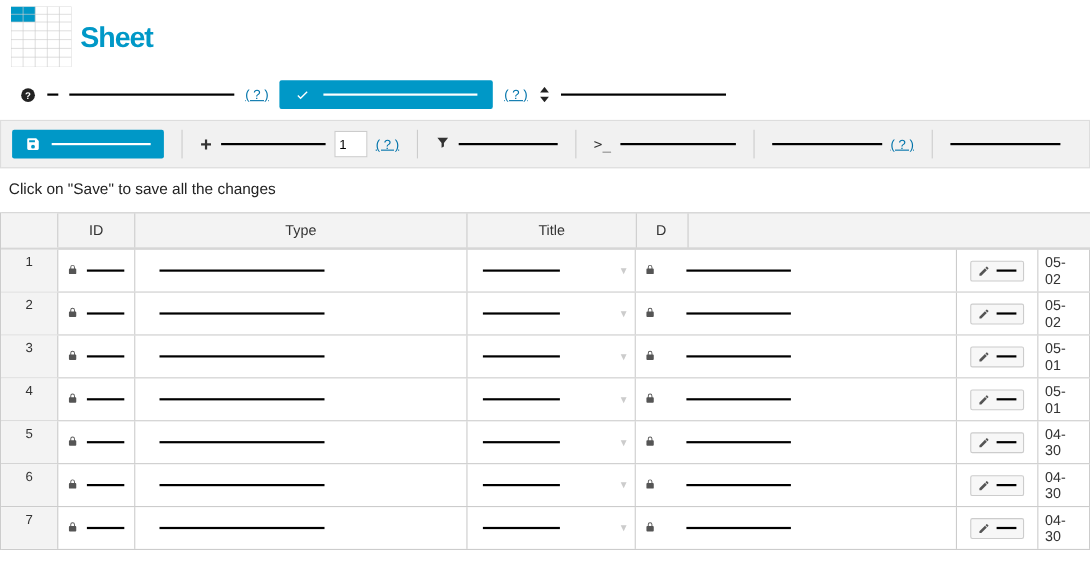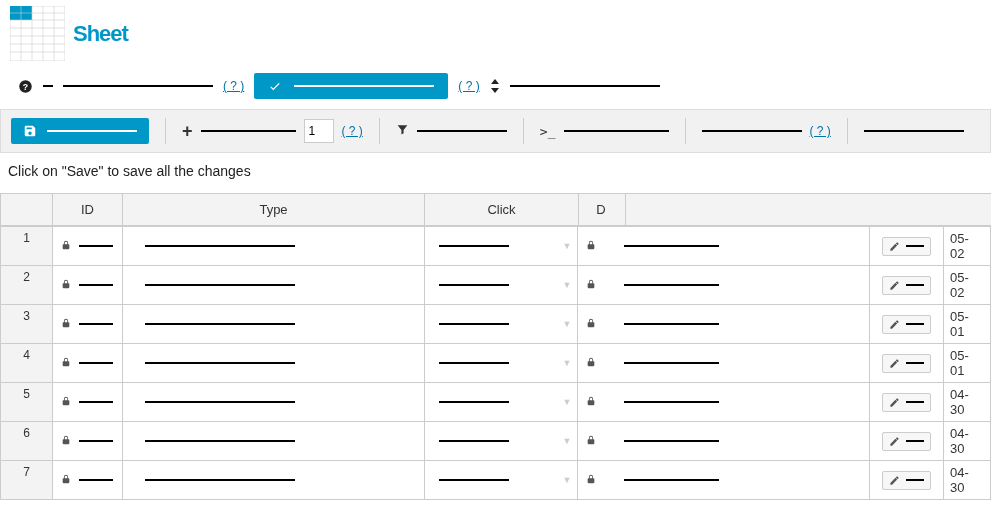--- a/index.html
+++ b/index.html
@@ -3,21 +3,21 @@
 <meta charset="utf-8">
 <style>
 * { box-sizing: border-box; margin: 0; padding: 0; }
 body { font-family: -apple-system, BlinkMacSystemFont, "Segoe UI", Arial, sans-serif; font-size: 13px; color: #333; background: #fff; width: 991px; overflow: hidden; }
 
 
 .logo-wrap { display: flex; align-items: center; gap: 8px; padding: 6px 10px 6px 10px; }
 .logo-grid { width: 55px; height: 55px; position: relative; }
 .logo-grid svg { width: 55px; height: 55px; }
 .logo-text { display: flex; flex-direction: column; line-height: 1; }
-.logo-text .t1 { font-size: 22px; font-weight: 700; color: #0098c7; letter-spacing: -1px; }
+.logo-text .t1 { font-size: 26px; font-weight: 700; color: #0098c7; letter-spacing: -1px; }
 .logo-text .t2 { display: flex; align-items: center; gap: 4px; font-size: 26px; font-weight: 700; font-style: italic; color: #0098c7; letter-spacing: -1px; margin-top: -2px; }
 .logo-badge { width: 22px; height: 22px; border-radius: 50%; background: #0098c7; display: inline-flex; align-items: center; justify-content: center; color: #fff; }
 
 
 .bar1 { display: flex; align-items: center; gap: 10px; padding: 6px 10px 10px 18px; }
 .qmark-icon { font-size: 15px; display:inline-flex; align-items:center; justify-content:center; }
 .redact { display:inline-block; height: 2px; background:#000; vertical-align: middle; }
 .helpq { color:#0073aa; font-size:12px; }
 .helpq a { color:#0073aa; text-decoration: underline; }
 .btn-check { background:#0098c7; color:#fff; display:inline-flex; align-items:center; gap:12px; padding: 6px 14px; border-radius:2px; }
@@ -151,21 +151,21 @@
   </div>
 </div>
 
 <div class="instruct">Click on "Save" to save all the changes</div>
 
 <div class="tbl">
   <div class="row head">
     <div class="cell c-rownum"></div>
     <div class="cell c-id">ID</div>
     <div class="cell c-title">Type</div>
-    <div class="cell c-type">Click</div>
+    <div class="cell c-type">Title</div>
     <div class="cell c-date">D</div>
   </div>
   <div id="rows-container">
   <div class="row body">
     <div class="cell c-rownum">
           <span class="rn">1</span>
         </div>
     <div class="cell c-id">
       <span class="lock"><svg viewBox="0 0 24 24">
               <path d="M12 2a5 5 0 00-5 5v3H6a2 2 0 00-2 2v8a2 2 0 002 2h12a2 2 0 002-2v-8a2 2 0 00-2-2h-1V7a5 5 0 00-5-5zm-3 8V7a3 3 0 116 0v3H9z"></path>

